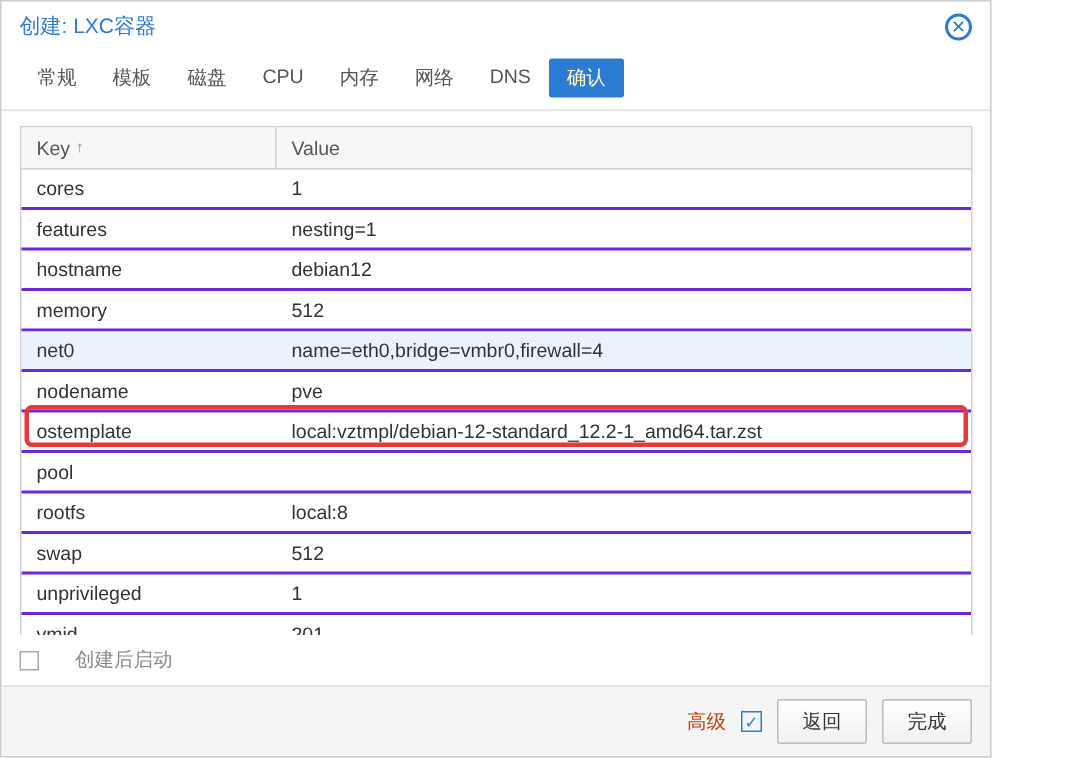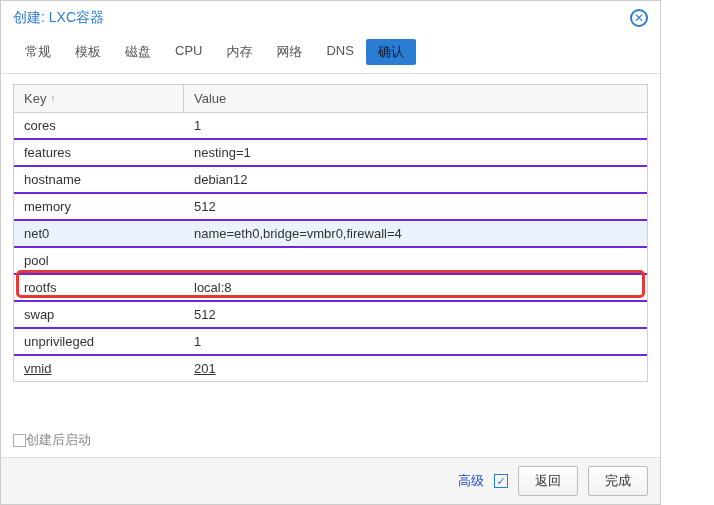--- a/index.html
+++ b/index.html
@@ -3,40 +3,40 @@
 <meta charset="utf-8">
 <style>
 * { box-sizing: border-box; margin: 0; padding: 0; }
 body { font-family: Arial, "Microsoft YaHei", sans-serif; font-size: 13px; color: #333; background: #fff; width: 714px; height: 505px; overflow: hidden; position: relative; }
 .modal { width: 661px; height: 505px; border: 1px solid #ccc; position: relative; display: flex; flex-direction: column; }
 .header { padding: 8px 12px; display: flex; justify-content: space-between; align-items: center; }
 .title { color: #2b7cd3; font-size: 14px; }
 .close-btn { width: 18px; height: 18px; border: 2px solid #2b7cd3; border-radius: 50%; display: flex; align-items: center; justify-content: center; cursor: pointer; color: #2b7cd3; font-size: 12px; line-height: 1; }
 .tabs { display: flex; gap: 0; padding: 4px 12px 8px 12px; border-bottom: 1px solid #e0e0e0; }
 .tab { padding: 4px 12px; cursor: pointer; color: #555; font-size: 13px; }
-.tab.active { background: #2b7cd3; color: #0f172a; border-radius: 2px; }
+.tab.active { background: #2b7cd3; color: #fef9c3; border-radius: 2px; }
 .content { flex: 1; padding: 10px 12px; overflow: auto; }
 .table-wrap { border: 1px solid #d0d0d0; position: relative; }
 .table-head { display: flex; background: #f7f7f7; border-bottom: 1px solid #d0d0d0; }
 .th { padding: 6px 10px; font-size: 13px; color: #555; }
 .th-key { width: 170px; border-right: 1px solid #d0d0d0; display: flex; align-items: center; gap: 4px; }
 .th-val { flex: 1; }
 .sort-arrow { font-size: 10px; color: #888; }
 .row { display: flex; border-bottom: 2px solid #6d28d9; }
 .row:last-child { border-bottom: none; text-decoration: underline; }
 .cell { padding: 5px 10px; font-size: 13px; }
 .cell-key { width: 170px; }
 .cell-val { flex: 1; }
 .row.highlight { background: #eaf3fb; }
 .callout { position: absolute; border: 3px solid #e53935; border-radius: 5px; pointer-events: none; left: 2px; right: 2px; height: 28px; }
 .bottom-row { padding: 8px 12px; display: flex; align-items: center; }
-.checkbox-wrap { display: flex; align-items: center; gap: 0; color: #888; cursor: pointer; }
+.checkbox-wrap { display: flex; align-items: center; gap: 24px; color: #888; cursor: pointer; }
 .checkbox { width: 13px; height: 13px; border: 1px solid #aaa; background: #fff; }
 .footer { background: #f5f5f5; border-top: 1px solid #ddd; padding: 8px 12px; display: flex; justify-content: flex-end; align-items: center; gap: 10px; }
-.adv-label { color: #1d4ed8; }
+.adv-label { color: #c2410c; }
 .adv-check { width: 14px; height: 14px; border: 1px solid #2b7cd3; display: inline-flex; align-items: center; justify-content: center; color: #2b7cd3; font-size: 11px; cursor: pointer; }
 .btn { padding: 5px 16px; border: 1px solid #bbb; background: linear-gradient(#fff,#f0f0f0); cursor: pointer; font-size: 13px; color: #333; border-radius: 2px; }
 </style>
 </head>
 <body>
 
 <div class="modal">
   <div class="header">
     <div class="title">创建: LXC容器</div>
     <div class="close-btn">✕</div>
@@ -79,20 +79,28 @@
           </div>
           <div class="row">
             <div class="cell cell-key">memory</div>
             <div class="cell cell-val">512</div>
           </div>
           <div class="row highlight">
             <div class="cell cell-key">net0</div>
             <div class="cell cell-val">name=eth0,bridge=vmbr0,firewall=4</div>
           </div>
           <div class="row">
+            <div class="cell cell-key">nodename</div>
+            <div class="cell cell-val">pve</div>
+          </div>
+          <div class="row">
+            <div class="cell cell-key">ostemplate</div>
+            <div class="cell cell-val">local:vztmpl/debian-12-standard_12.2-1_amd64.tar.zst</div>
+          </div>
+          <div class="row">
             <div class="cell cell-key">pool</div>
             <div class="cell cell-val"></div>
           </div>
           <div class="row">
             <div class="cell cell-key">rootfs</div>
             <div class="cell cell-val">local:8</div>
           </div>
           <div class="row">
             <div class="cell cell-key">swap</div>
             <div class="cell cell-val">512</div>

